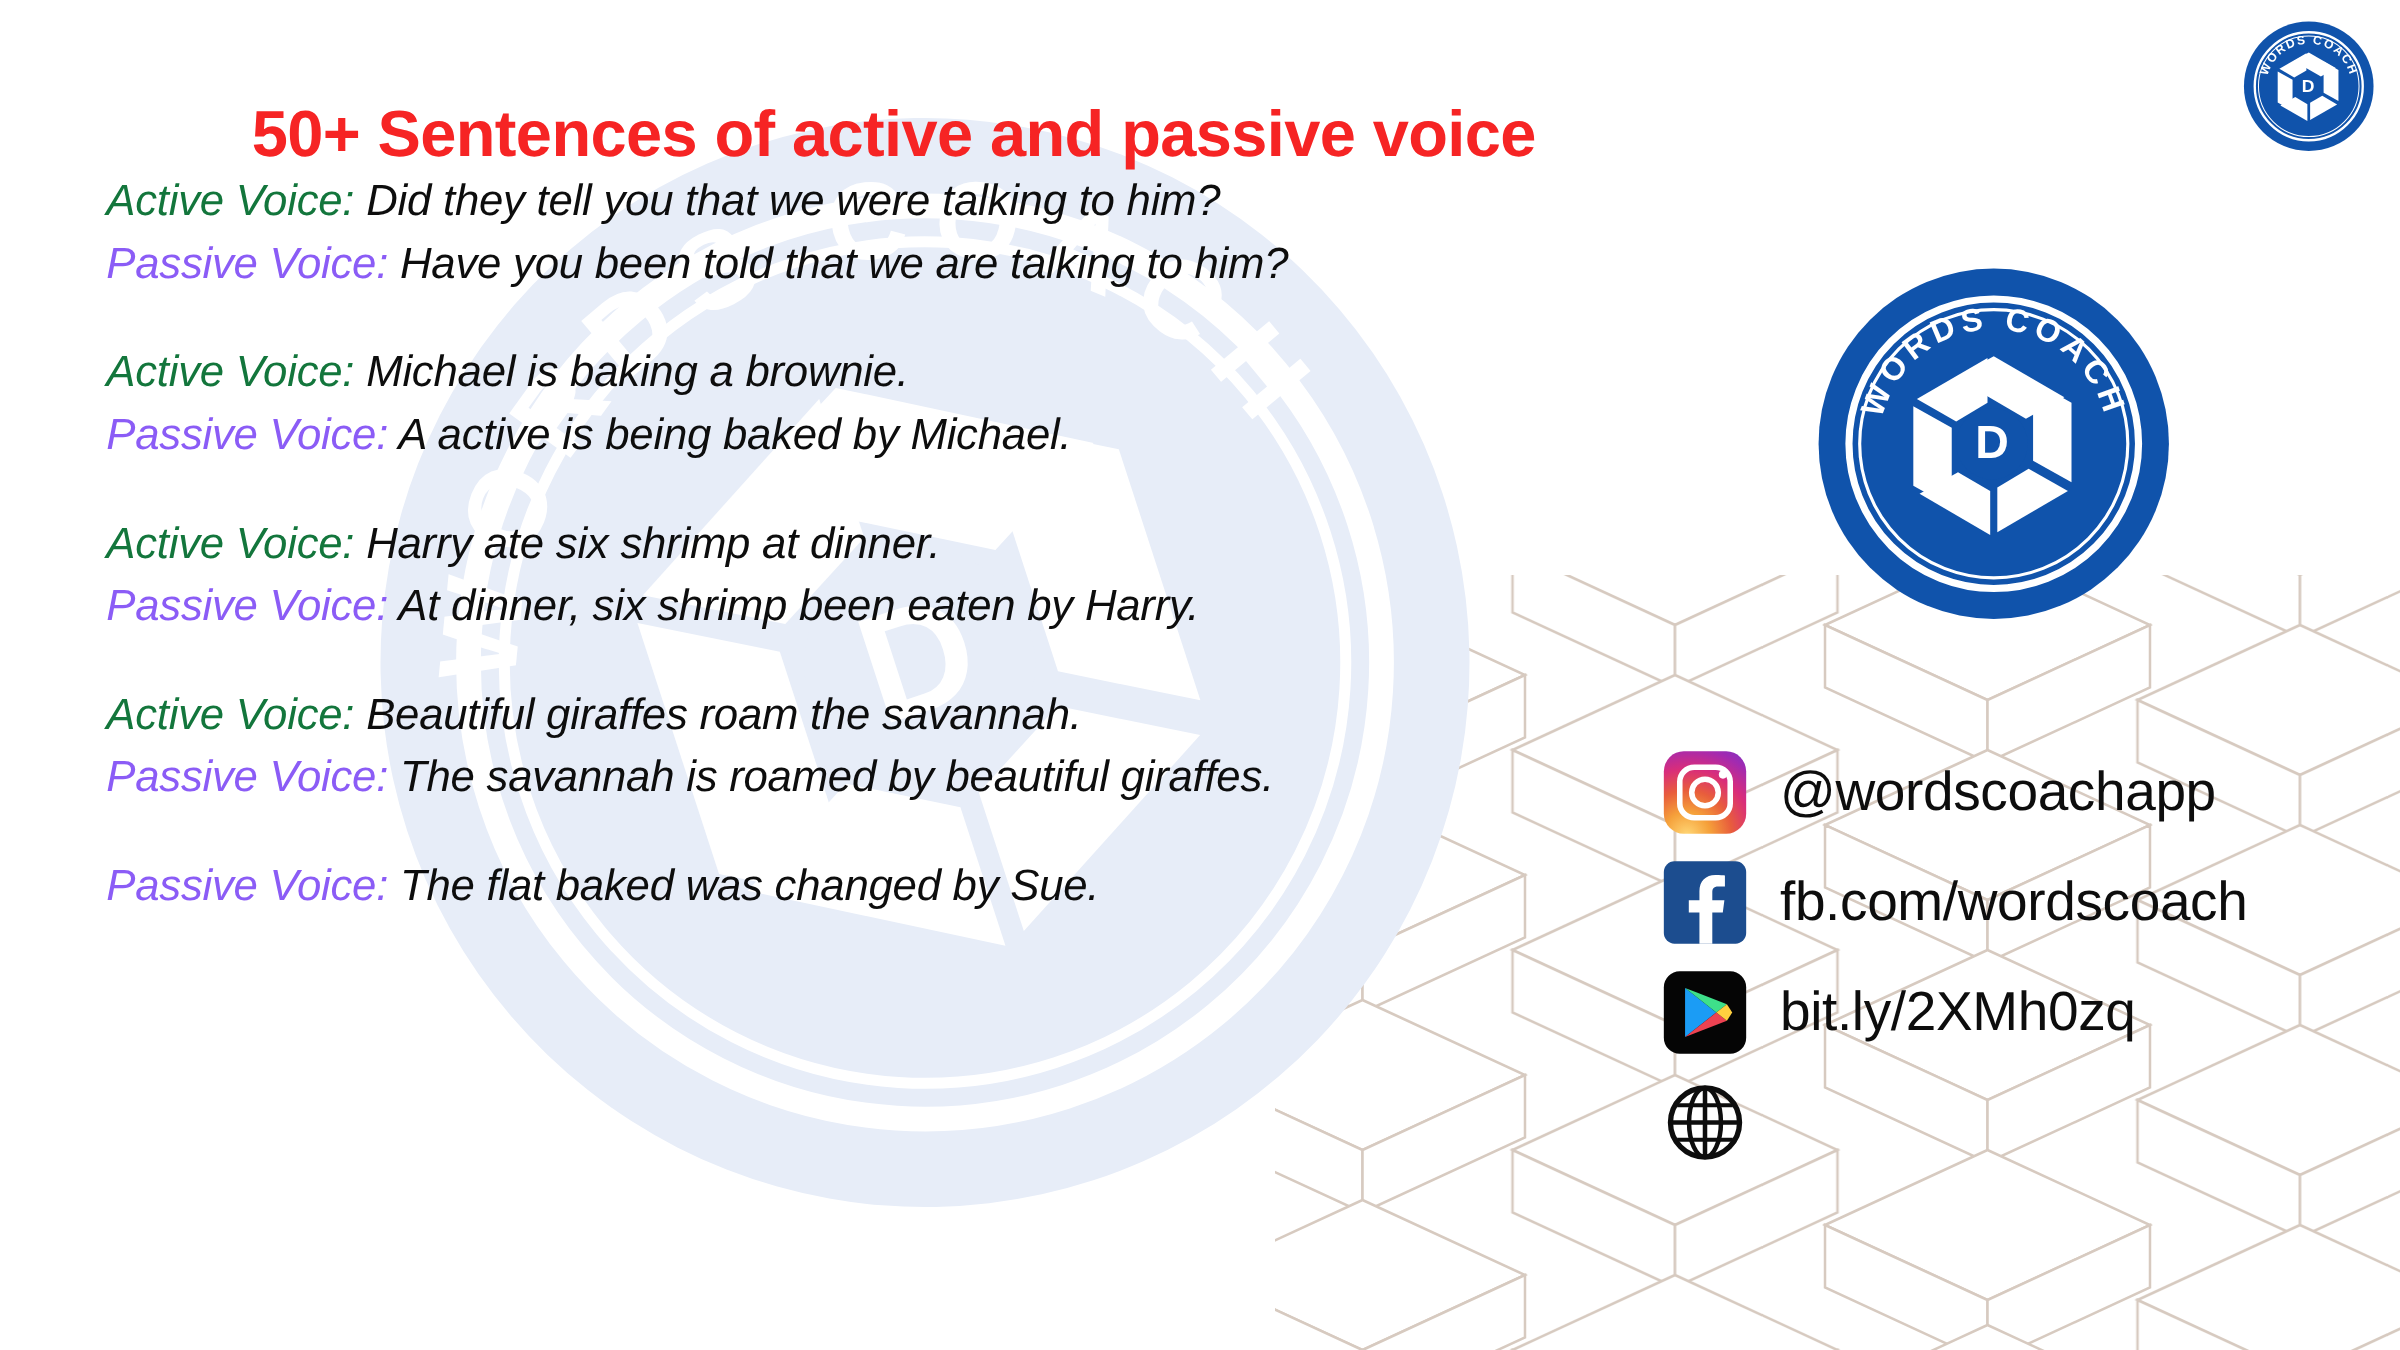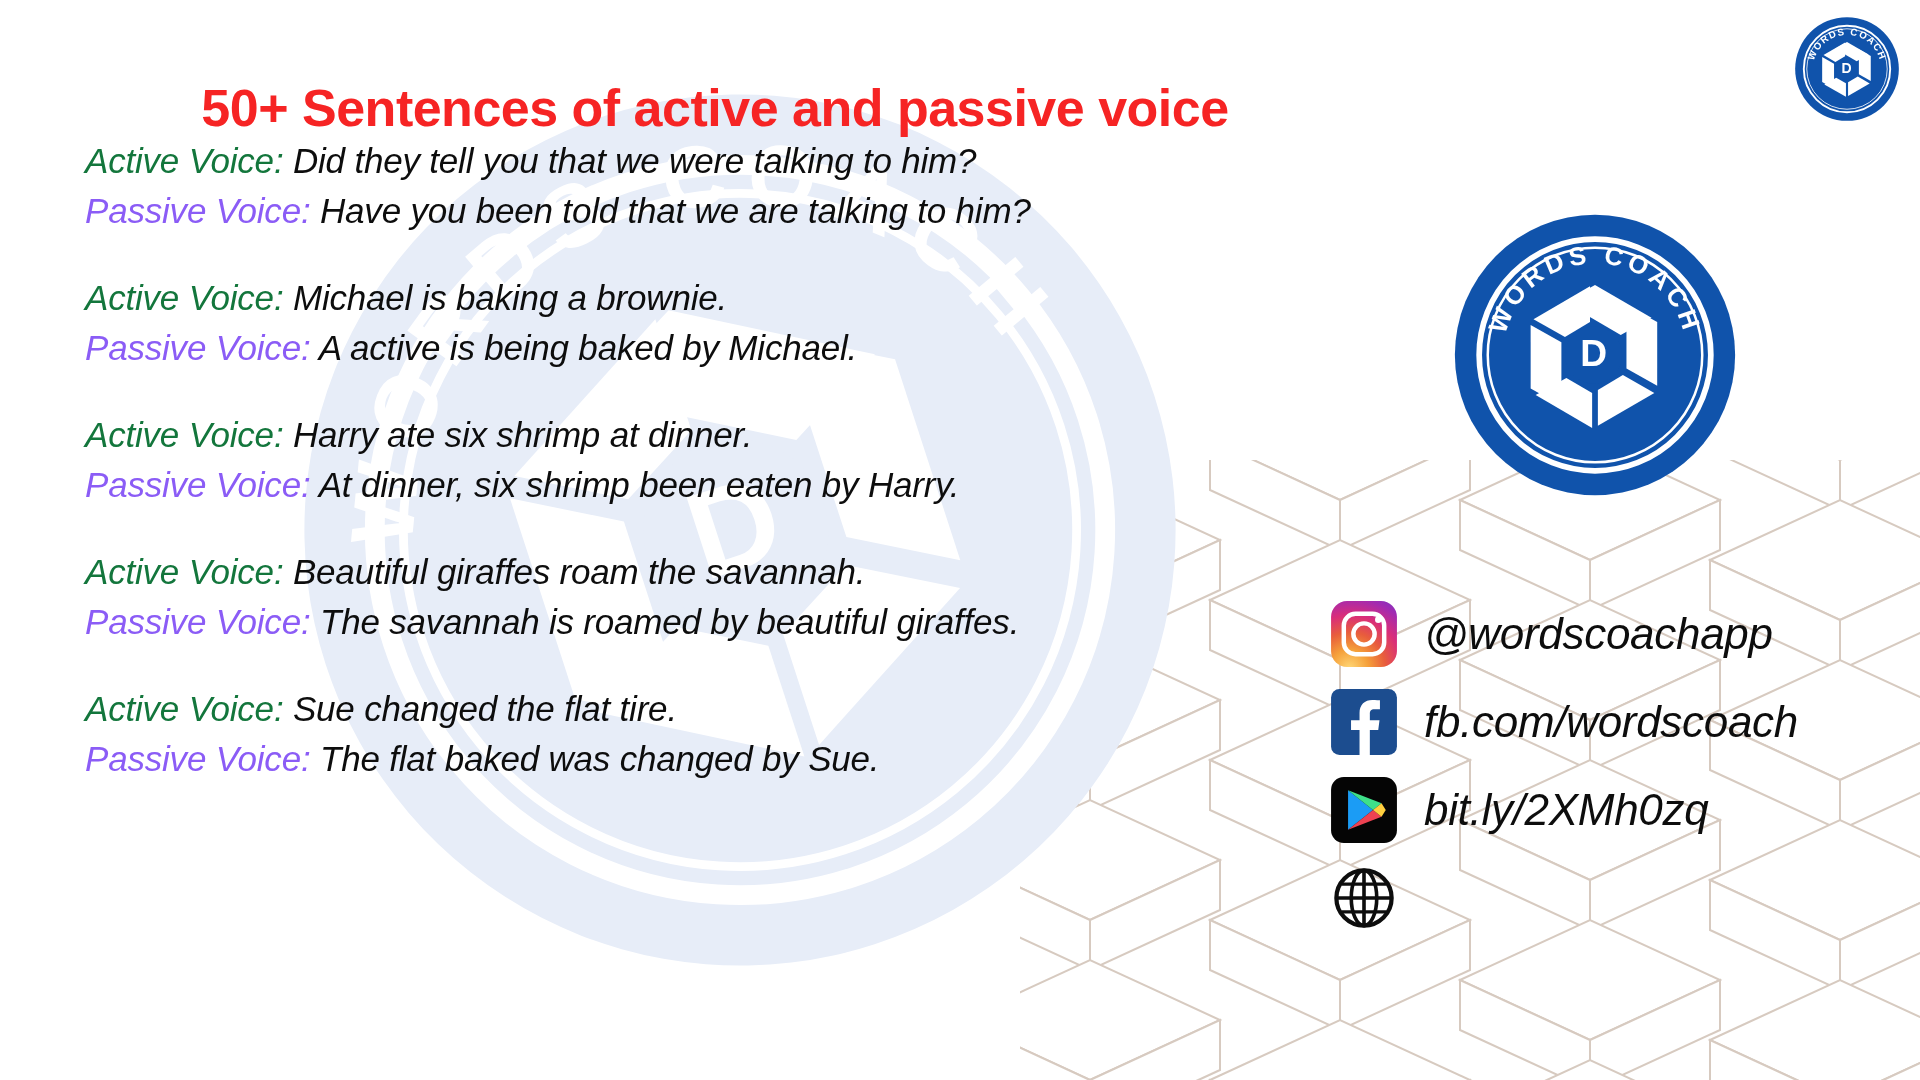--- a/index.html
+++ b/index.html
@@ -84,21 +84,20 @@
 
   #social {
     position:absolute;
     left:1330px; top:590px;
     z-index:5;
   }
   .social-row {
     display:flex;
     align-items:center;
     height:88px;
-    font-style:italic;
   }
   .social-ico {
     width:68px; height:68px;
     flex:0 0 68px;
     margin-right:26px;
     display:block;
   }
   .social-text {
     font-size:44px;
     color:#0d0d0d;
@@ -216,24 +215,20 @@
       <span class="sent">Beautiful giraffes roam the savannah.</span>
     </div>
     <div class="line">
       <span class="lbl-passive">Passive Voice:</span>
       <span class="sent">The savannah is roamed by beautiful giraffes.</span>
     </div>
   </div>
 
   <div class="pair">
     <div class="line">
-      <span class="lbl-active">Active Voice:</span>
-      <span class="sent">Sue changed the flat tire.</span>
-    </div>
-    <div class="line">
       <span class="lbl-passive">Passive Voice:</span>
       <span class="sent">The flat baked was changed by Sue.</span>
     </div>
   </div>
 
 </div>
 
 <svg id="logo-small" viewBox="0 0 400 400">
   <circle cx="200" cy="200" r="192" fill="#1053ab"></circle>
   <circle cx="200" cy="200" r="160" fill="none" stroke="#ffffff" stroke-width="7"></circle>

